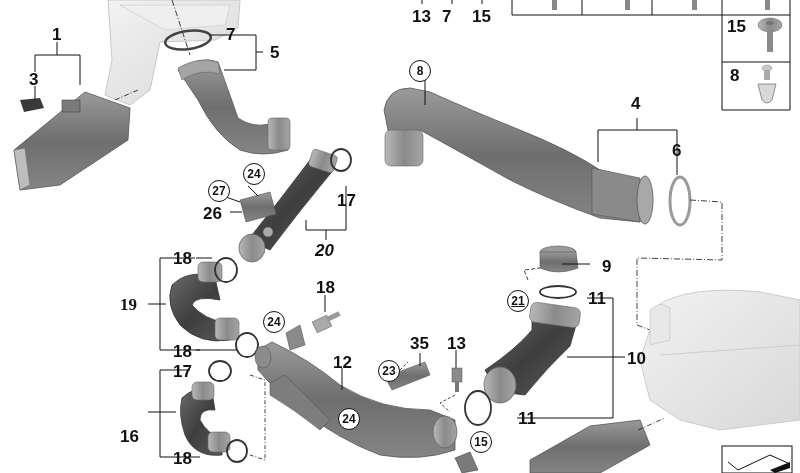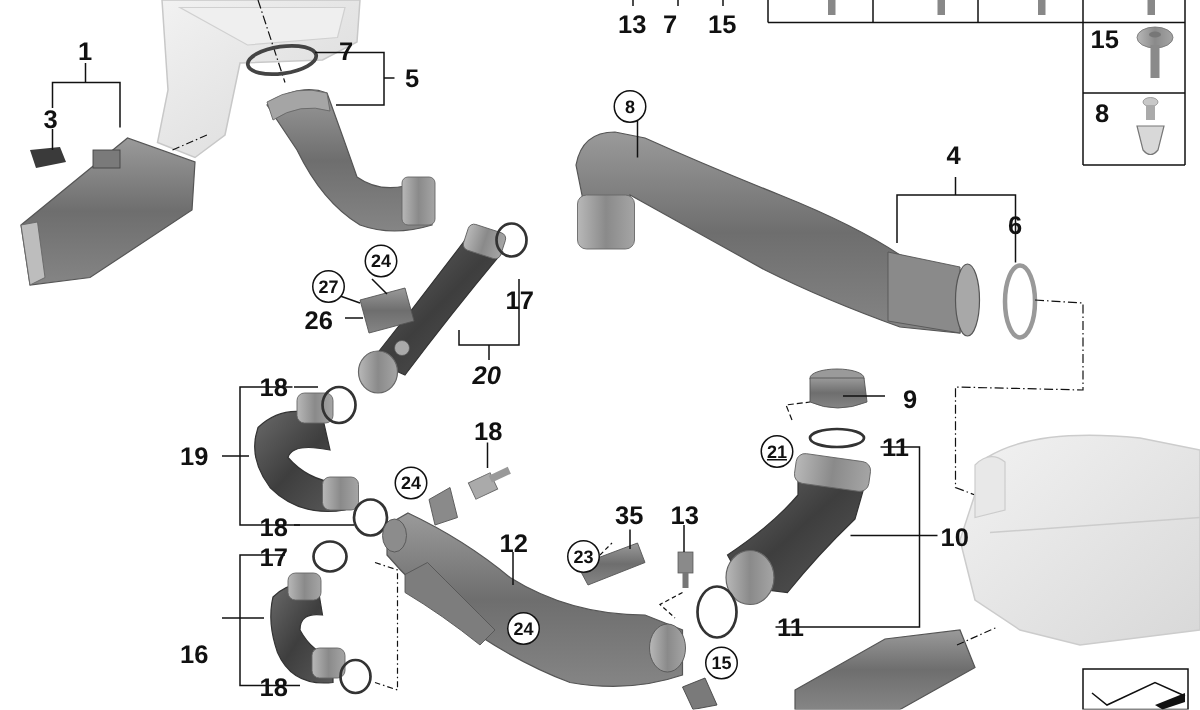--- a/index.html
+++ b/index.html
@@ -234,21 +234,21 @@
 <div class="lbl" style="left:588px;top:290px;">11</div>
 <div class="lbl" style="left:518px;top:410px;">11</div>
 <div class="lbl" style="left:333px;top:354px;">12</div>
 <div class="lbl" style="left:447px;top:335px;">13</div>
 <div class="lbl" style="left:120px;top:404px;margin-top:24px;">16</div>
 <div class="lbl" style="left:337px;top:192px;">17</div>
 <div class="lbl" style="left:173px;top:363px;">17</div>
 <div class="lbl" style="left:173px;top:250px;">18</div>
 <div class="lbl" style="left:173px;top:343px;">18</div>
 <div class="lbl" style="left:173px;top:450px;">18</div>
-<div class="lbl" style="left:120px;top:296px;">19</div>
+<div class="lbl" style="left:120px;top:296px;font-family:Liberation Serif, serif;">19</div>
 <div class="lbl" style="left:315px;top:242px;font-style:italic;">20</div>
 <div class="lbl" style="left:410px;top:335px;">35</div>
 <div class="lbl" style="left:316px;top:279px;">18</div>
 <div class="lbl" style="left:203px;top:205px;">26</div>
 
 <div class="clbl" style="left:409px;top:60px;">8</div>
 <div class="clbl" style="left:507px;top:290px;text-decoration:underline;">21</div>
 <div class="clbl" style="left:378px;top:360px;text-align:center;">23</div>
 <div class="clbl" style="left:243px;top:163px;">24</div>
 <div class="clbl" style="left:263px;top:311px;">24</div>

